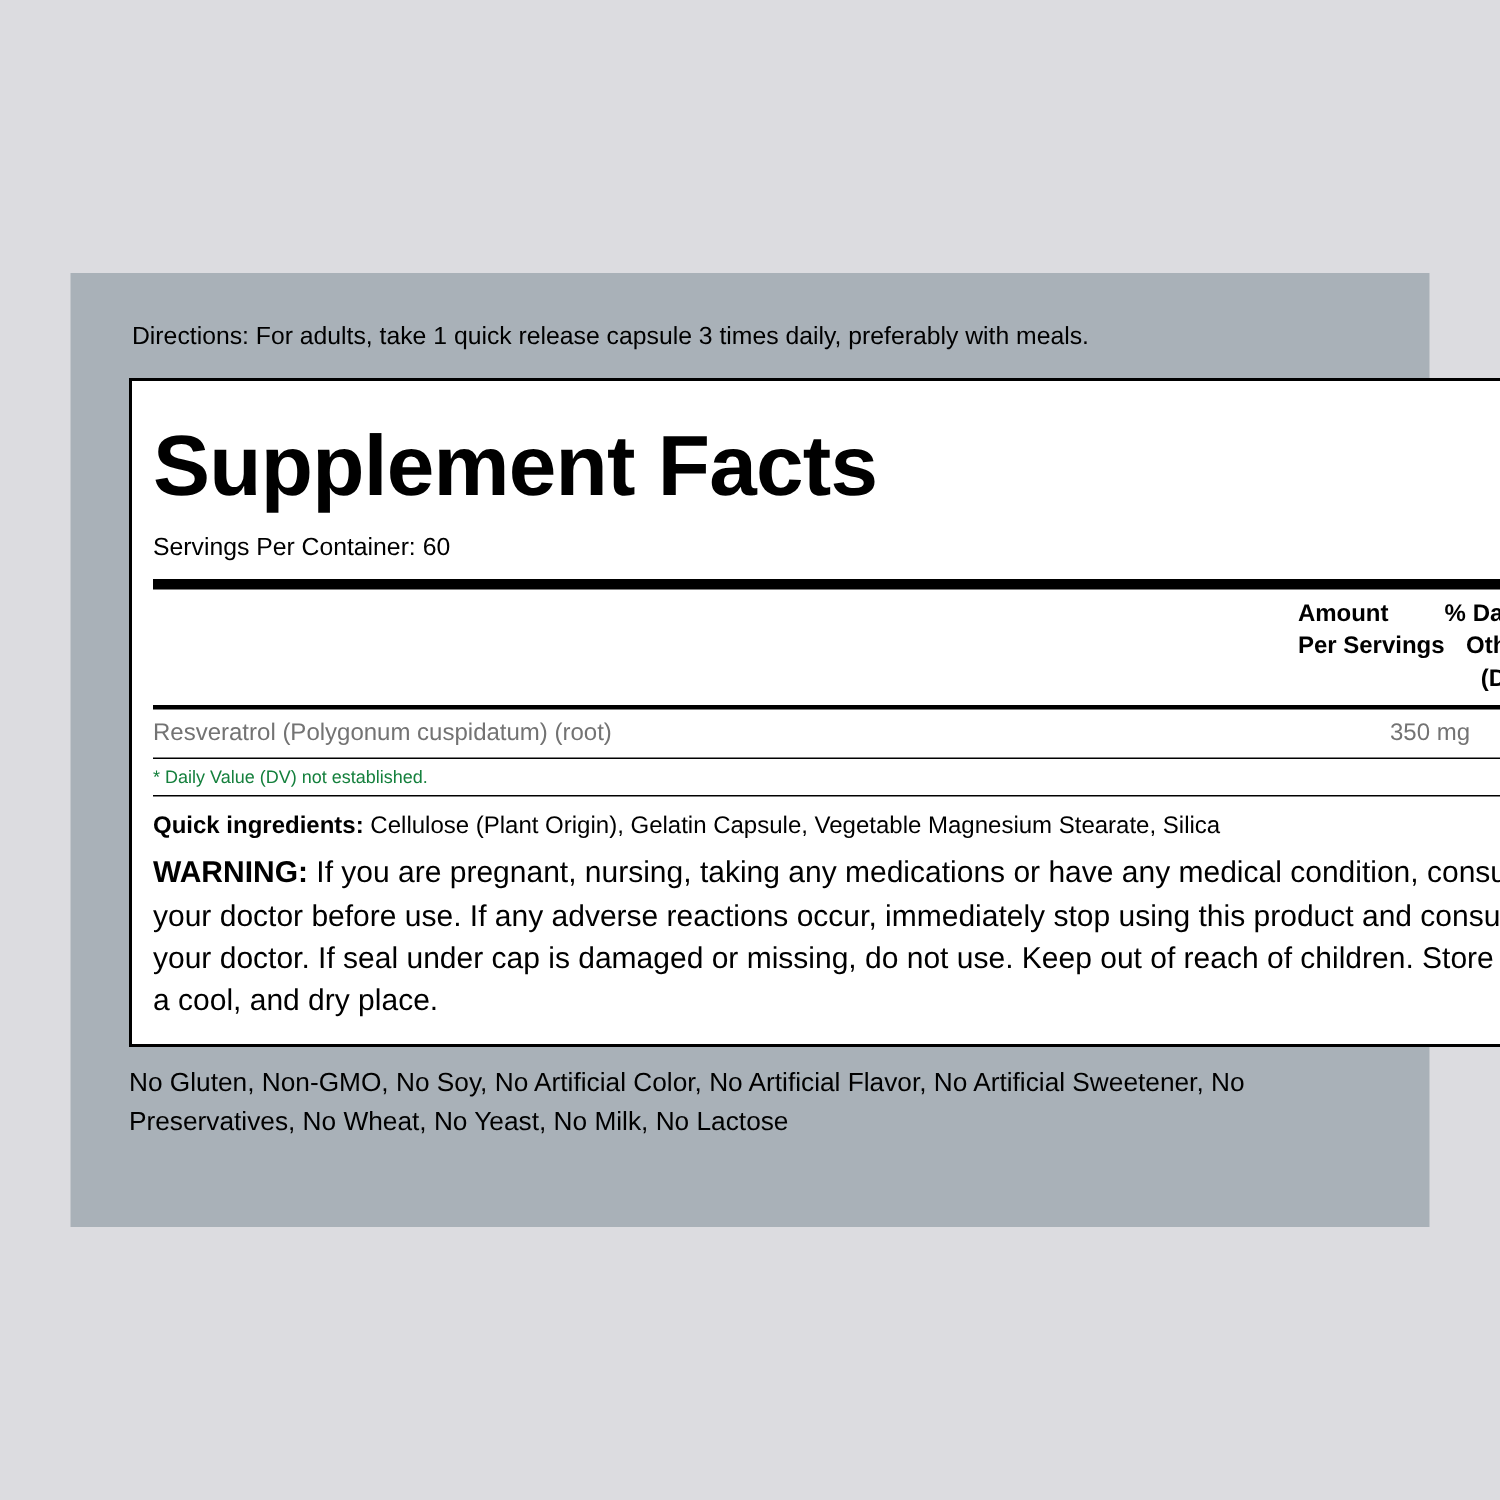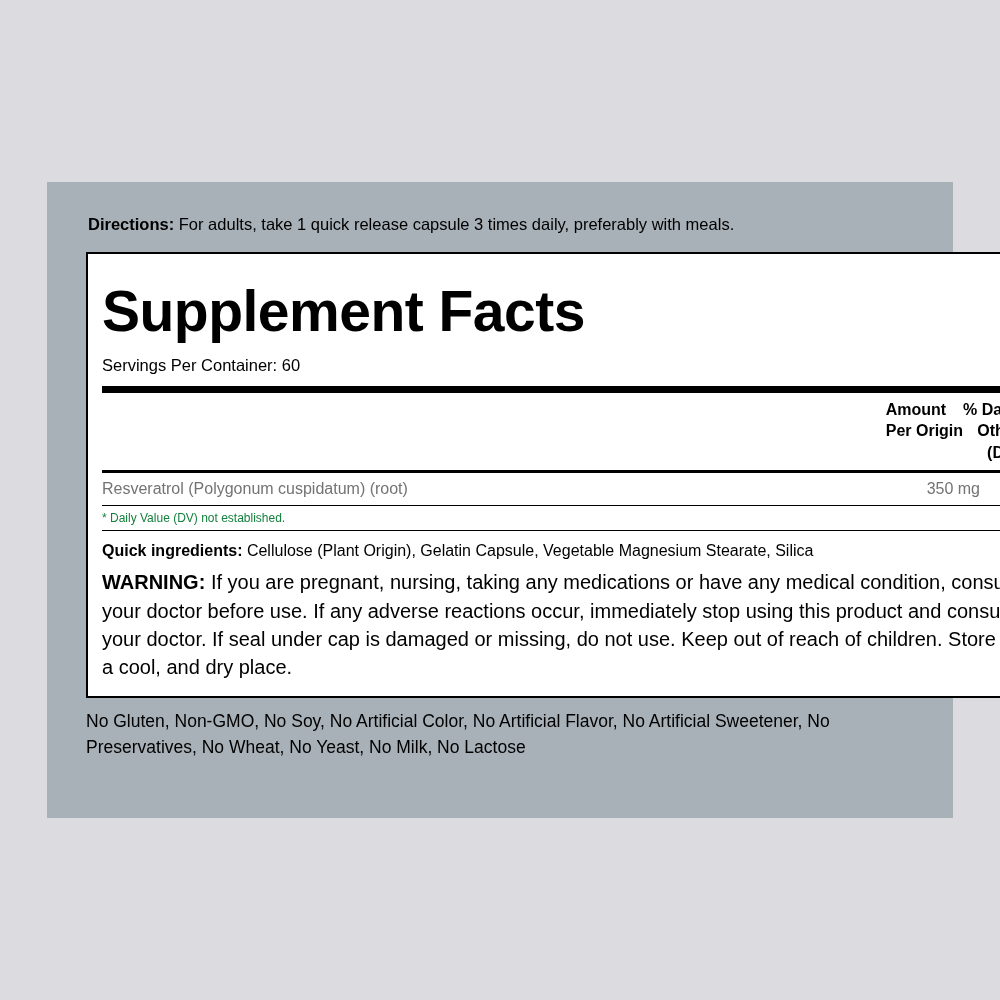--- a/index.html
+++ b/index.html
@@ -26,21 +26,21 @@
   #directions-line {
     position: absolute;
     left: 41px;
     top: 33px;
     width: 840px;
     font-size: 16.5px;
     color: #000;
     line-height: 1.2;
   }
   #directions-line .bold {
-    font-weight: bold;
+    font-weight: normal;
   }
 
   #facts-box {
     position: absolute;
     left: 39px;
     top: 70px;
     width: 950px;
     background: #ffffff;
     border: 2px solid #000;
     box-sizing: border-box;
@@ -158,21 +158,21 @@
 
     <div id="facts-title">Supplement Facts</div>
 
     <div class="serving-line">Servings Per Container: 60</div>
 
     <div class="rule-thick"></div>
 
     <div id="amount-row">
       <div id="amount-left">
         <div>Amount</div>
-        <div>Per Origin</div>
+        <div>Per Servings</div>
       </div>
       <div id="amount-right">
         <div>% Daily</div>
         <div>Other</div>
         <div>(DV)</div>
       </div>
     </div>
 
     <div class="rule-medium"></div>
 

